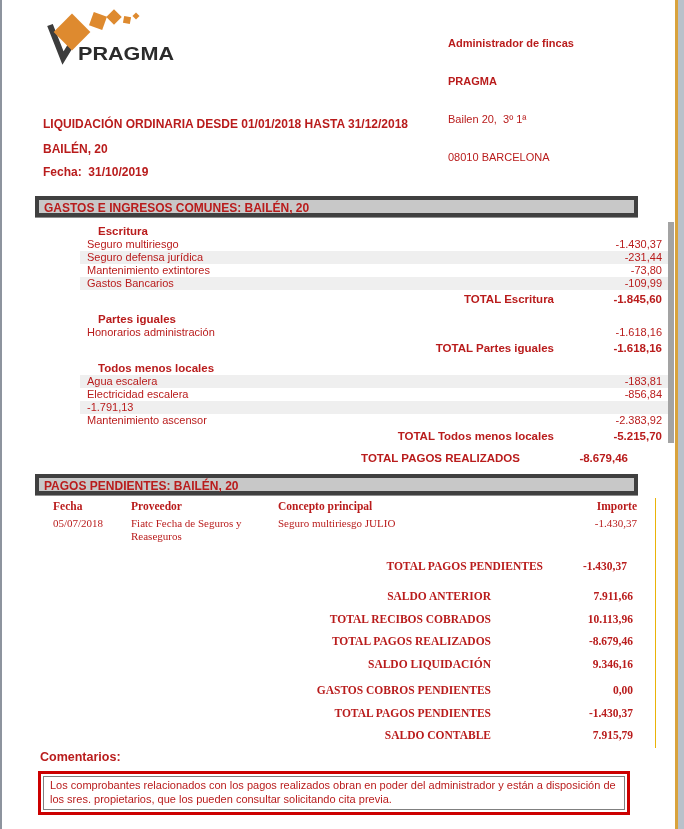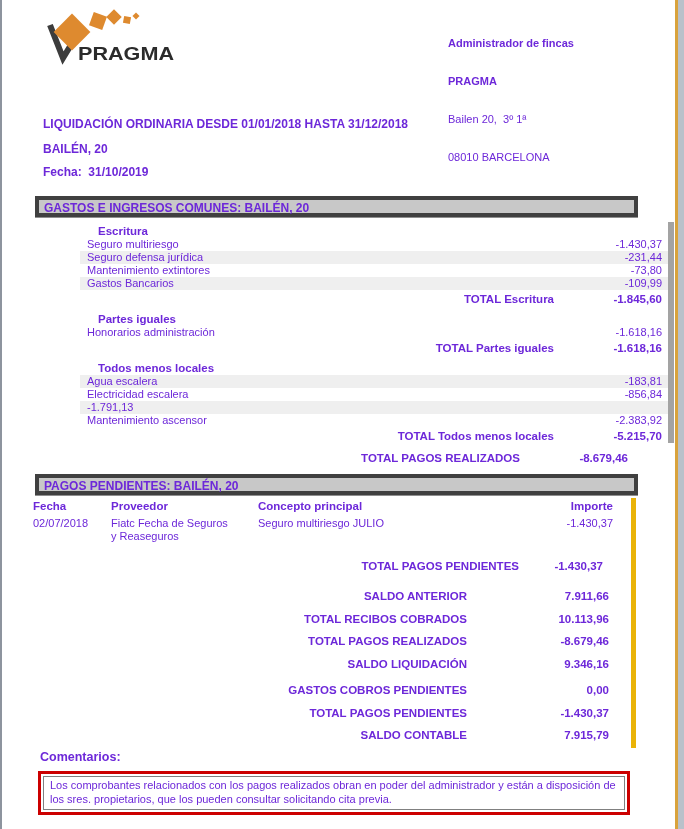--- a/index.html
+++ b/index.html
@@ -1,21 +1,21 @@
 <!DOCTYPE html>
 <html><head>
 <meta charset="utf-8">
 <style>
   html,body{margin:0;padding:0;background:#fff;}
   .page{
     position:relative;
     width:684px;height:829px;
     background:#fff;
     font-family:"Liberation Sans", sans-serif;
-    color:#6d28d9;
+    color:#b91c1c;
     overflow:hidden;
   }
   
   .edge-left{position:absolute;left:0;top:0;width:2px;height:100%;background:#8d949e;}
   .edge-tan{position:absolute;right:6px;top:0;width:3px;height:100%;background:#d9a33c;}
   .edge-gray{position:absolute;right:0;top:0;width:6px;height:100%;background:#b9c1ca;}
 
   
   .logo{position:absolute;left:42px;top:8px;width:140px;height:60px;}
   .sender{position:absolute;left:448px;top:12px;font-size:11px;line-height:12.6px;white-space:pre;}
@@ -47,21 +47,21 @@
   .row.shaded{background:#efefef;}
   .total-row{display:flex;height:14px;line-height:14px;font-size:11.5px;font-weight:bold;margin-top:2px;padding-right:6px;}
   .total-row .lbl{flex:1;text-align:right;}
   .total-row .val{width:108px;text-align:right;}
 
   .grand-total{position:absolute;left:40px;top:452px;width:594px;display:flex;font-size:11.5px;font-weight:bold;padding-right:6px;box-sizing:border-box;}
   .grand-total .lbl{flex:1;text-align:right;}
   .grand-total .val{width:108px;text-align:right;}
 
   
-  .pend-container{position:absolute;left:28px;top:498px;width:608px;height:250px;border-right:5px solid #eab308;box-sizing:border-box;}
+  .pend-container{position:absolute;left:48px;top:498px;width:608px;height:250px;border-right:1px solid #eab308;box-sizing:border-box;font-family:Liberation Serif, serif;}
   .pend-header,.pend-row{position:absolute;left:0;right:0;display:flex;}
   .pend-header{top:2px;font-size:11.5px;font-weight:bold;}
   .pend-row{top:19px;font-size:11px;}
   .col-fecha{width:83px;padding-left:5px;box-sizing:border-box;}
   .col-prov{width:124px;}
   .col-prov .inner{width:132px;line-height:12.5px;}
   .col-conc{flex:1;margin-left:23px;}
   .col-imp{width:92px;text-align:right;padding-right:18px;box-sizing:border-box;}
   .pend-total{position:absolute;left:0;right:0;top:62px;display:flex;font-size:11.5px;font-weight:bold;}
   .pend-total .lbl{flex:1;text-align:right;}
@@ -183,21 +183,21 @@
   <div class="section-bar bar-pendientes">PAGOS PENDIENTES: BAILÉN, 20</div>
 
   <div class="pend-container">
     <div class="pend-header">
       <span class="col-fecha">Fecha</span>
       <span class="col-prov">Proveedor</span>
       <span class="col-conc">Concepto principal</span>
       <span class="col-imp">Importe</span>
     </div>
     <div class="pend-row">
-      <span class="col-fecha">02/07/2018</span>
+      <span class="col-fecha">05/07/2018</span>
       <span class="col-prov"><span class="inner">Fiatc Fecha de Seguros y Reaseguros</span></span>
       <span class="col-conc">Seguro multiriesgo JULIO</span>
       <span class="col-imp">-1.430,37</span>
     </div>
     <div class="pend-total">
       <span class="lbl">TOTAL PAGOS PENDIENTES</span>
       <span class="val">-1.430,37</span>
     </div>
 
     <div class="summary-block summary-1">

